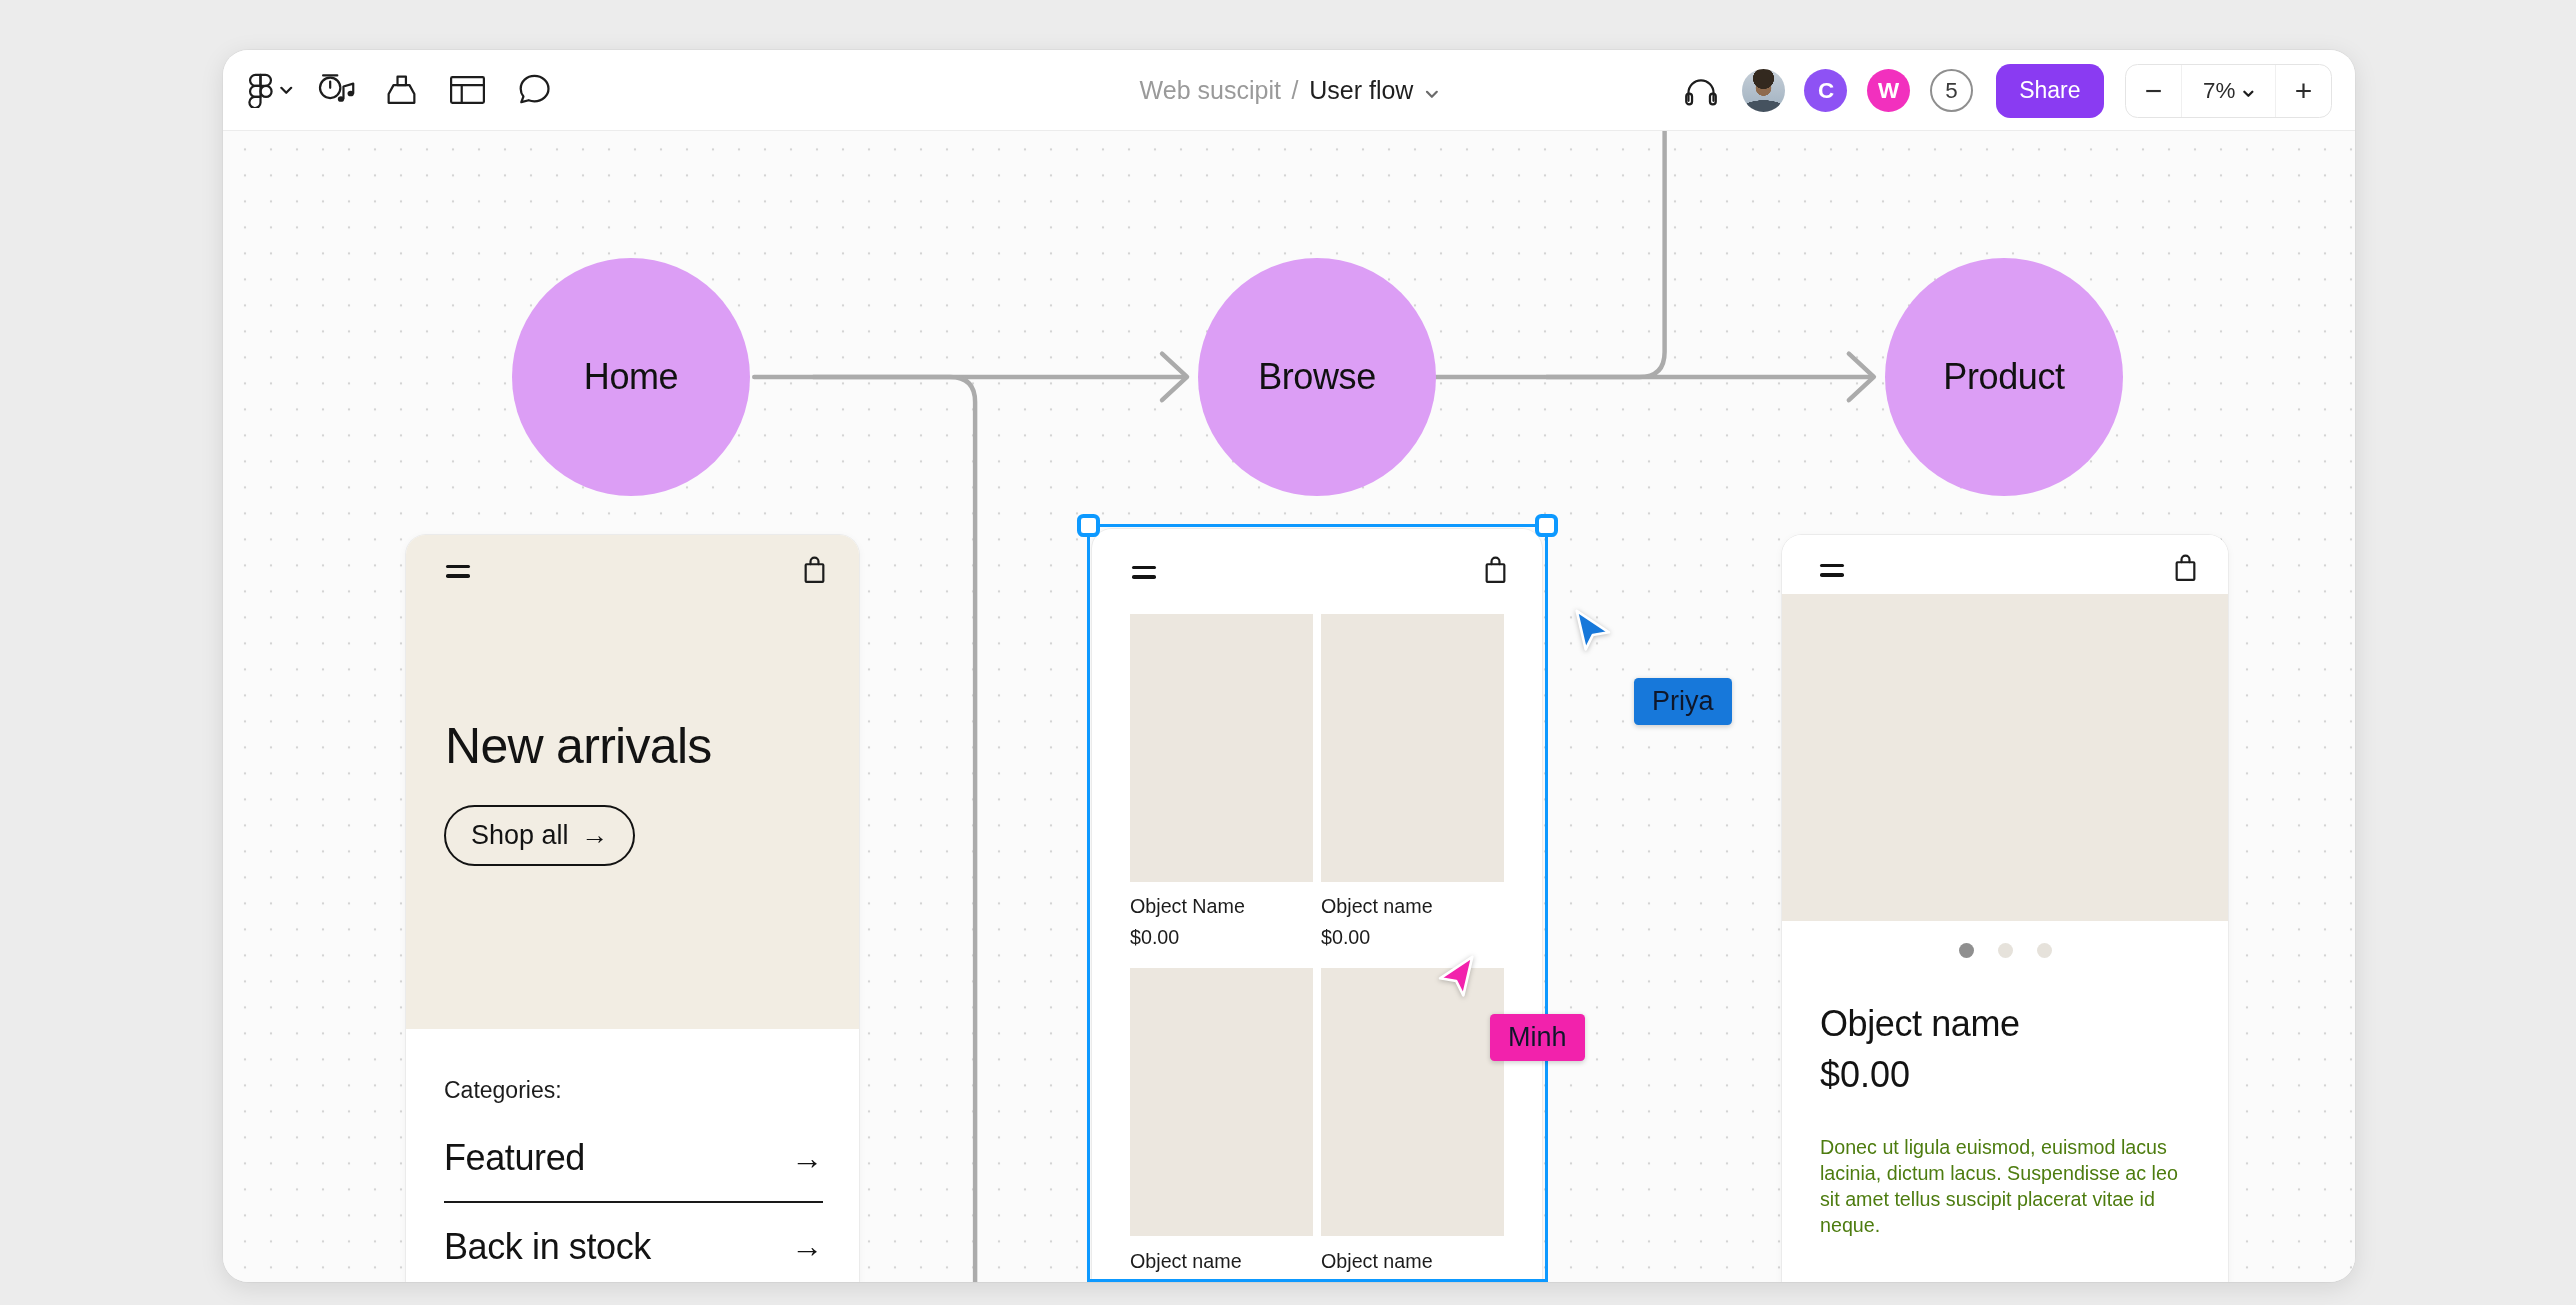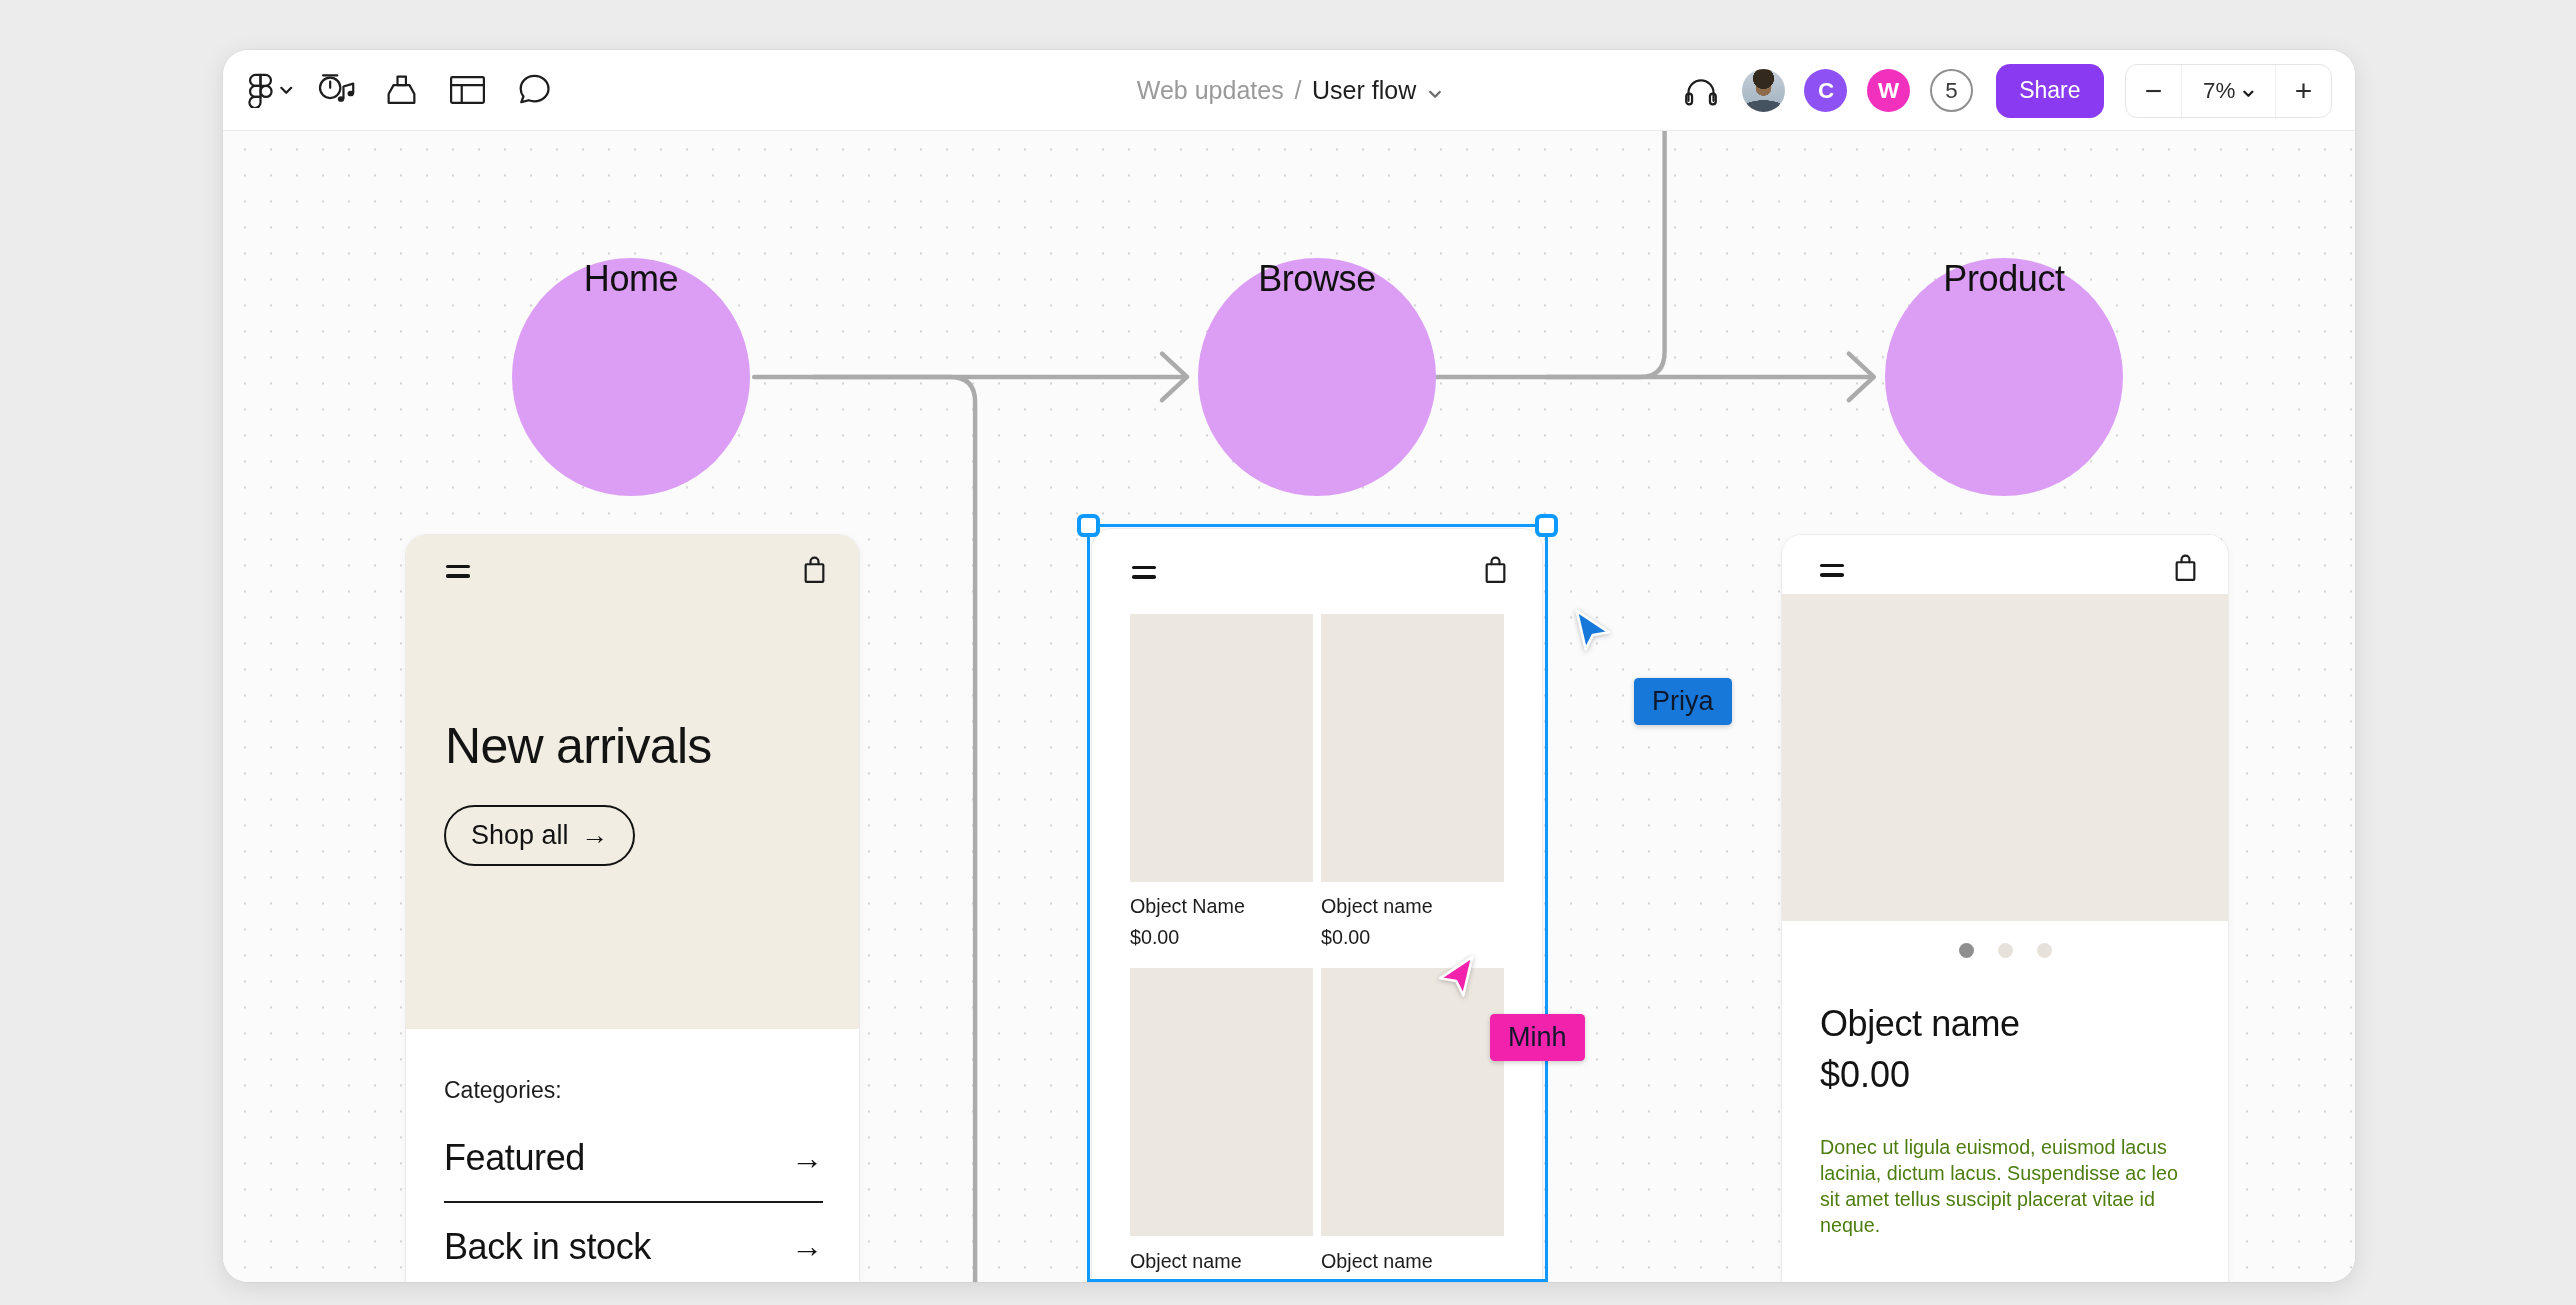--- a/index.html
+++ b/index.html
@@ -64,21 +64,21 @@
   
   .canvas{
     position:absolute;left:0;top:81px;width:2132px;height:1151px;
     background-color:#FBFBFB;
     background-image:radial-gradient(#D4D4D4 1.2px, transparent 1.6px);
     background-size:26px 26px;background-position:9px 5.4px;
   }
   .connectors{position:absolute;left:0;top:0;z-index:1;}
   .flow-node{
     position:absolute;width:238px;height:238px;border-radius:50%;background:#DC9EF5;
-    display:flex;align-items:flex-start;justify-content:center;z-index:2;
+    display:flex;align-items:center;justify-content:center;z-index:2;
     font-size:36px;font-weight:500;color:#111;letter-spacing:-0.4px;cursor:pointer;
   }
   .node-home{left:289px;top:127px;}
   .node-browse{left:975px;top:127px;}
   .node-product{left:1662px;top:127px;}
   
   .phone{
     position:absolute;background:#fff;border-radius:19.7px 19.7px 0 0;overflow:hidden;z-index:3;
     box-shadow:0 0 0 0.9px rgba(0,0,0,.05), 0 2.7px 9px rgba(0,0,0,.05);cursor:pointer;
   }
@@ -205,21 +205,21 @@
       <div class="tb-btn">
         <span>
           <svg width="38" height="38" viewBox="0 0 42 42">
             <path class="stroke-ic" stroke-width="2.6" d="M21.5 5.5c8.6 0 15.5 6.3 15.5 14s-6.9 14-15.5 14c-2.3 0-4.4-.4-6.4-1.2L7 34.5l2.3-6.3c-1.9-2.4-3-5.4-3-8.7 0-7.7 6.6-14 15.2-14z"></path>
           </svg>
         </span>
       </div>
     </div>
 
     <div class="breadcrumb">
-      <span class="bc-project">Web updates</span>
+      <span class="bc-project">Web suscipit</span>
       <span class="bc-sep">/</span>
       <span class="bc-file">User flow</span>
       <span style="margin-left:1.8px;opacity:.65">
         <svg width="12.5" height="9" viewBox="0 0 14 10">
             <path d="M1.5 2l5.5 5.5L12.5 2" class="stroke-ic" stroke="#777" stroke-width="2.2"></path>
           </svg>
       </span>
     </div>
 
     <div class="tb-right">

